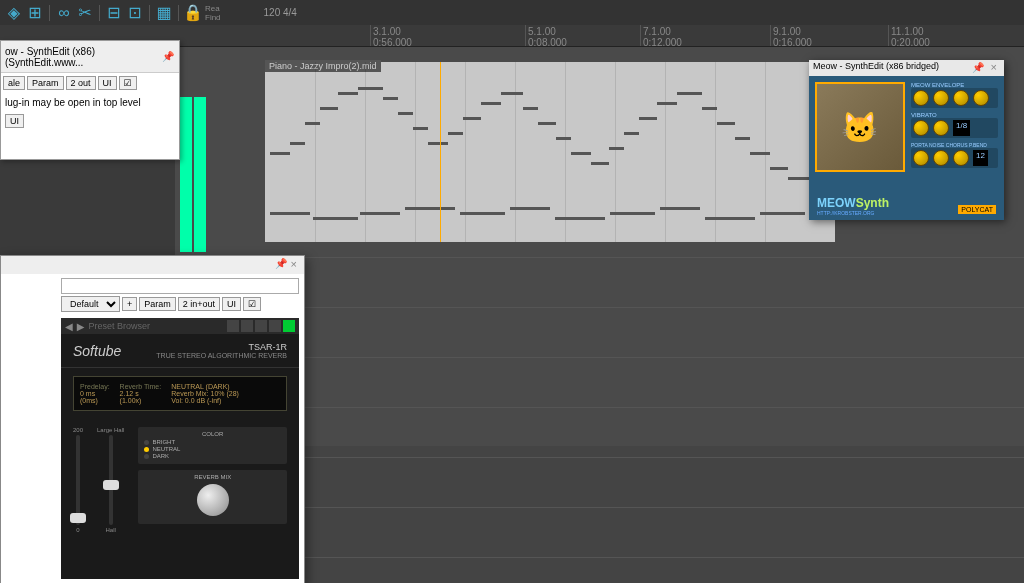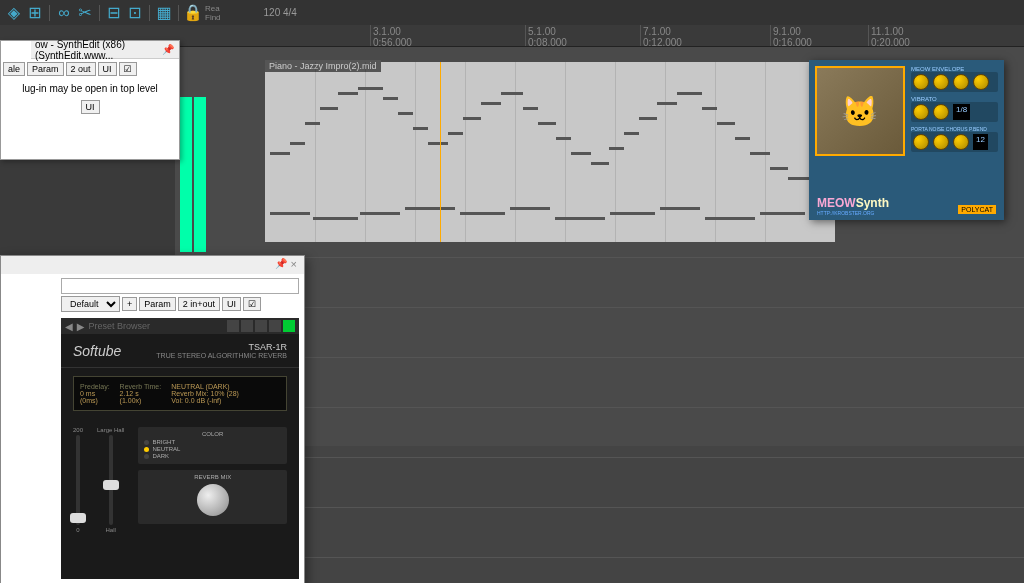--- a/index.html
+++ b/index.html
@@ -28,37 +28,37 @@
 .midi-title { position: absolute; top: -2px; left: 0; font-size: 9px; color: #ccc; background: #555; padding: 1px 4px; }
 .midi-note { position: absolute; height: 3px; background: #555; }
 .playhead { position: absolute; left: 175px; top: 0; width: 1px; height: 100%; background: #fa0; z-index: 6; }
 .grid-line { position: absolute; top: 0; width: 1px; height: 100%; background: rgba(0,0,0,0.1); }
 
 
 .h-line { position: absolute; left: 0; width: 100%; height: 1px; background: #555; }
 
 
 .win1 { position: absolute; left: 0; top: 40px; width: 180px; height: 120px; background: #fff; border: 1px solid #999; z-index: 20; box-shadow: 2px 2px 5px rgba(0,0,0,0.3); }
-.win1-title { height: 18px; background: #eee; font-size: 10px; padding: 2px 4px; display: flex; justify-content: space-between; align-items: center; border-bottom: 1px solid #ccc; margin-left: 30px; }
+.win1-title { height: 32px; background: #eee; font-size: 10px; padding: 2px 4px; display: flex; justify-content: space-between; align-items: center; border-bottom: 1px solid #ccc; }
 .win1-toolbar { height: 20px; display: flex; gap: 2px; padding: 2px; align-items: center; }
 .btn-small { font-size: 9px; padding: 1px 4px; border: 1px solid #999; background: #f0f0f0; cursor: pointer; }
-.win1-body { padding: 4px; font-size: 10px; text-align: center; }
+.win1-body { padding: 4px; font-size: 10px; }
 
 
 .win2 { position: absolute; right: 20px; top: 60px; width: 195px; height: 160px; background: #2a5a7a; z-index: 25; box-shadow: 2px 2px 8px rgba(0,0,0,0.5); }
 .win2-title { height: 16px; background: #e8e8e8; font-size: 9px; padding: 1px 4px; display: flex; justify-content: space-between; }
 .win2-body { padding: 6px; display: flex; gap: 6px; }
 .cat-img { width: 90px; height: 90px; background: linear-gradient(135deg, #8a7a5a, #6a5a3a); border: 2px solid #fa0; display: flex; align-items: center; justify-content: center; font-size: 30px; }
 .knob-panel { flex: 1; }
 .knob-row { display: flex; gap: 4px; margin-bottom: 4px; padding: 2px; background: rgba(0,0,0,0.2); border-radius: 2px; }
 .knob { width: 16px; height: 16px; border-radius: 50%; background: radial-gradient(circle at 30% 30%, #fc0, #a80); border: 1px solid #640; }
 .knob-label { font-size: 6px; color: #9cf; }
 .win2-logo { position: absolute; bottom: 4px; left: 8px; font-size: 12px; font-weight: bold; }
-.logo-meow { color: #f9a8d4; }
-.logo-synth { color: #fef9c3; }
+.logo-meow { color: #7dd3fc; }
+.logo-synth { color: #bef264; }
 .polycat { position: absolute; bottom: 6px; right: 8px; font-size: 7px; background: #fa0; color: #000; padding: 1px 3px; }
 
 
 .win3 { position: absolute; left: 0; top: 255px; width: 305px; height: 330px; background: #fff; border: 1px solid #888; z-index: 20; box-shadow: 3px 3px 10px rgba(0,0,0,0.4); }
 .win3-title { height: 18px; background: #eee; display: flex; justify-content: flex-end; padding: 2px 4px; }
 .win3-list { position: absolute; left: 0; top: 18px; width: 58px; height: 50px; background: #fff; font-size: 9px; padding: 2px; line-height: 14px; }
 .win3-toolbar { position: absolute; left: 60px; top: 20px; right: 5px; height: 40px; }
 .win3-searchbar { width: 100%; height: 16px; border: 1px solid #aaa; margin-bottom: 2px; }
 .win3-btns { display: flex; gap: 2px; align-items: center; }
 .win3-plugin { position: absolute; left: 60px; top: 62px; right: 5px; bottom: 5px; background: #1a1a1a; }
@@ -107,21 +107,21 @@
   <span style="color:#888;font-size:8px;white-space:pre">Rea
 Find</span>
   <span class="tempo-box">120 4/4</span>
 </div>
 
 <div class="timeline-ruler">
   <div class="ruler-tick" style="left:370px"><span>3.1.00</span><br><span>0:56.000</span></div>
   <div class="ruler-tick" style="left:525px"><span>5.1.00</span><br><span>0:08.000</span></div>
   <div class="ruler-tick" style="left:640px"><span>7.1.00</span><br><span>0:12.000</span></div>
   <div class="ruler-tick" style="left:770px"><span>9.1.00</span><br><span>0:16.000</span></div>
-  <div class="ruler-tick" style="left:868px"><span>11.1.00</span><br><span>0:20.000</span></div>
+  <div class="ruler-tick" style="left:888px"><span>11.1.00</span><br><span>0:20.000</span></div>
 </div>
 
 <div class="main-area">
 
   <div class="h-line" style="top:210px"></div>
   <div class="h-line" style="top:260px"></div>
   <div class="h-line" style="top:310px"></div>
   <div class="h-line" style="top:360px"></div>
   <div class="h-line" style="top:410px"></div>
   <div class="h-line" style="top:460px"></div>
@@ -208,20 +208,24 @@
     <span class="btn-small">UI</span>
     <span class="btn-small">☑</span>
   </div>
   <div class="win1-body">
     <div>lug-in may be open in top level</div>
     <span class="btn-small" style="margin-top:6px;display:inline-block">UI</span>
   </div>
 </div>
 
 <div class="win2">
+  <div class="win2-title">
+    <span>Meow - SynthEdit (x86 bridged)</span>
+    <span><span class="pin-icon">📌</span> <span class="close-x">×</span></span>
+  </div>
   <div class="win2-body">
     <div class="cat-img">🐱</div>
     <div class="knob-panel">
       <div class="knob-label">MEOW ENVELOPE</div>
       <div class="knob-row">
         <div class="knob"></div>
         <div class="knob"></div>
         <div class="knob"></div>
         <div class="knob"></div>
       </div>

